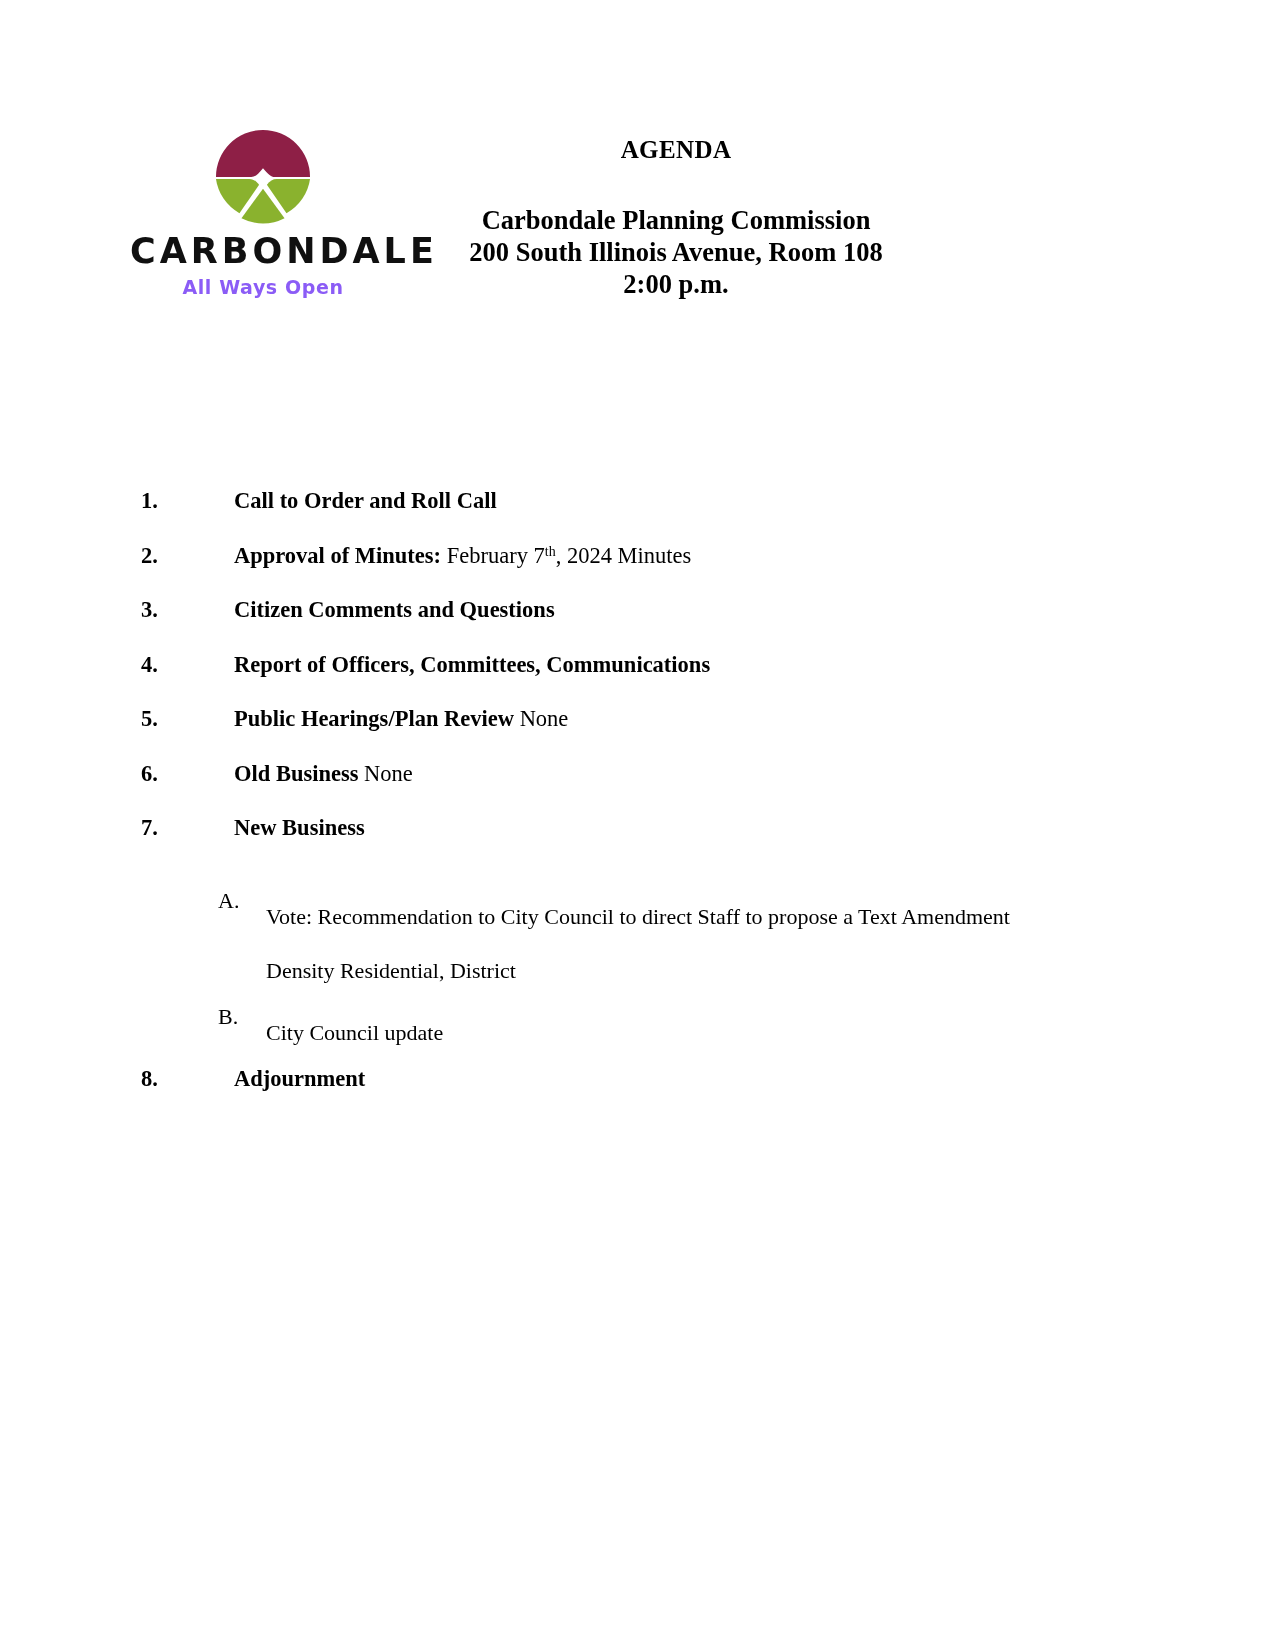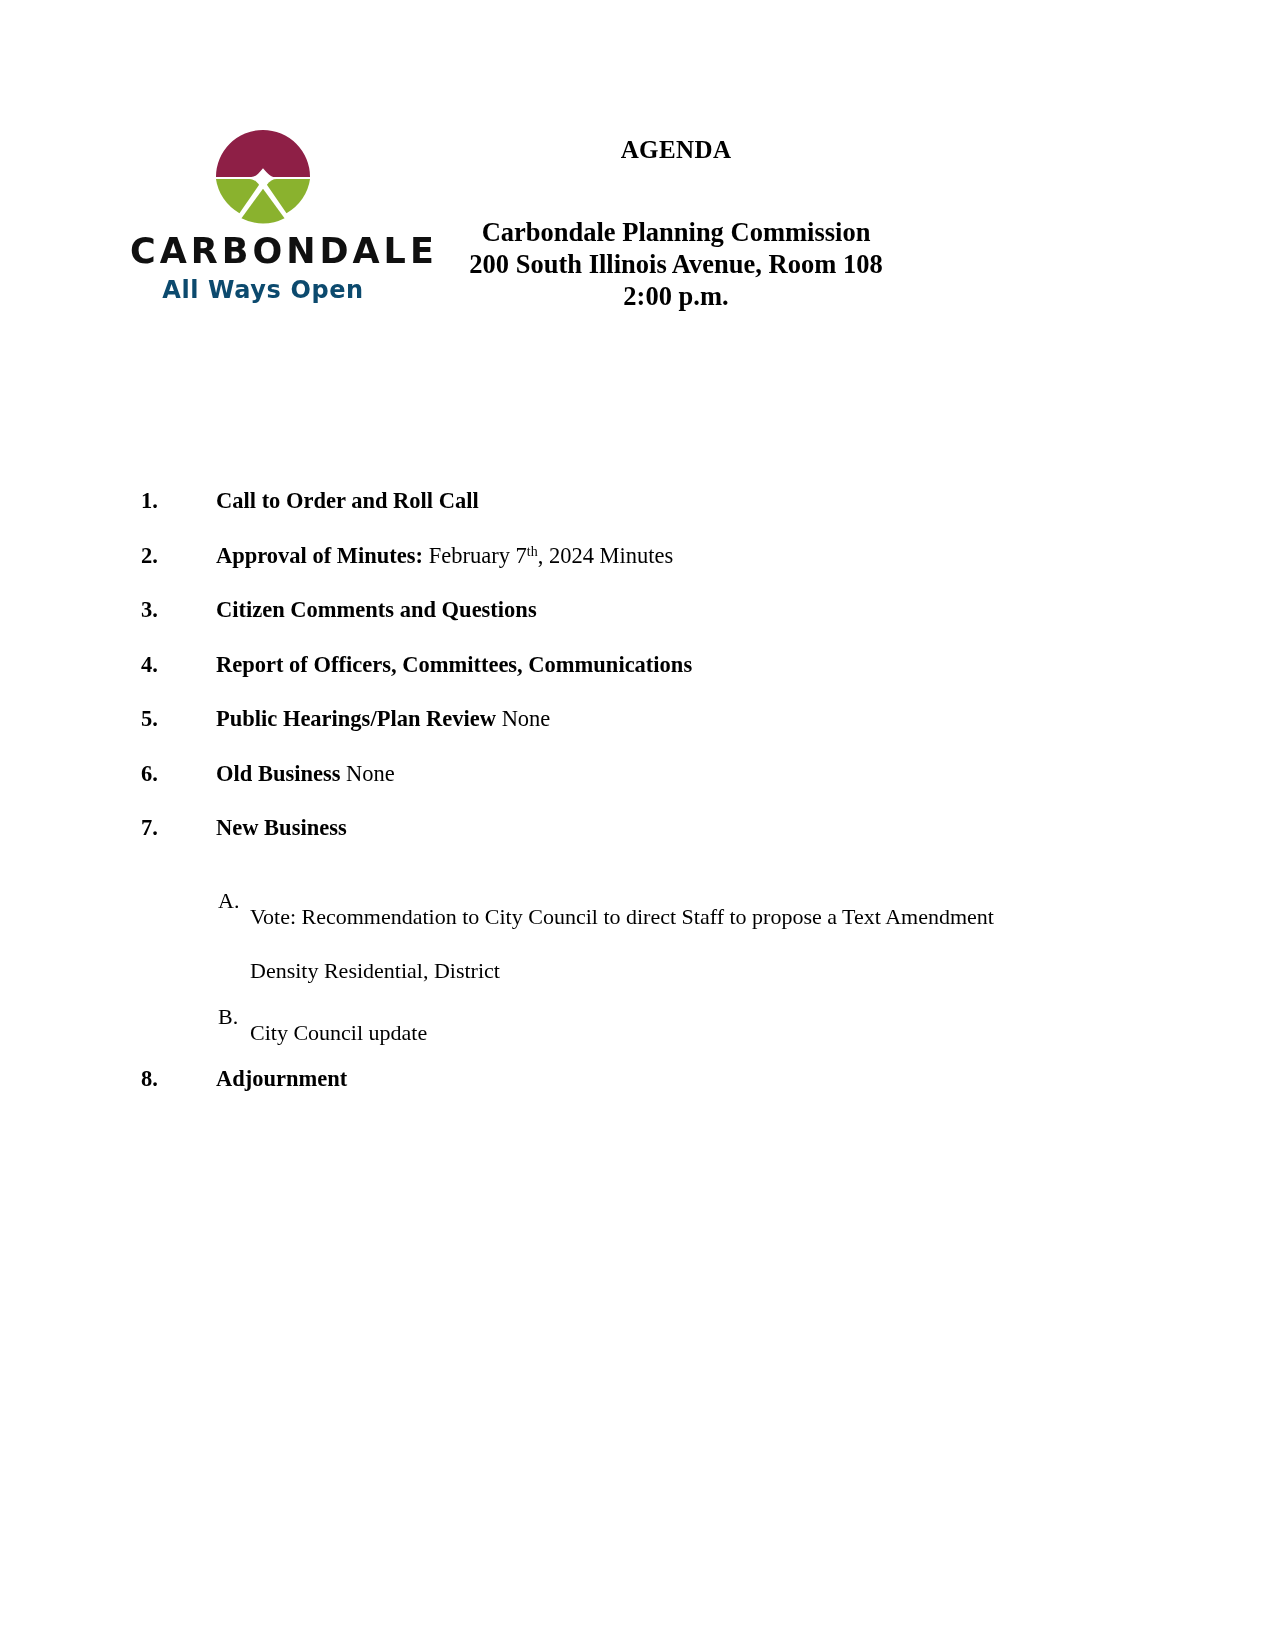--- a/index.html
+++ b/index.html
@@ -55,44 +55,44 @@
     font-size: 35px;
     letter-spacing: 4.0px;
     color: #101010;
     line-height: 1;
     white-space: nowrap;
     margin-left: 2px;
   }
   .logo-tagline {
     font-family: "DejaVu Sans", sans-serif;
     font-weight: 600;
-    font-size: 24px;
+    font-size: 19px;
     letter-spacing: 0.6px;
-    color: #0c4a6e;
+    color: #8b5cf6;
     line-height: 1;
     margin-top: 9px;
   }
 
   
   .title-block {
     position: absolute;
     left: 398px;
     top: 18px;
     width: 556px;
     text-align: center;
     font-weight: 700;
   }
   .doc-title {
     font-size: 25px;
     line-height: 1.1;
     letter-spacing: 0.4px;
     text-align: center;
   }
   .title-lines {
-    margin-top: 52px;
+    margin-top: 40px;
     font-size: 26.5px;
     line-height: 1.22;
   }
   .title-lines .tl { white-space: nowrap; }
   sup {
     font-size: 0.62em;
     vertical-align: 0.50em;
     line-height: 0;
   }
 
@@ -113,21 +113,21 @@
   .item .num {
     position: absolute;
     left: 141px;
     top: 0;
     width: 46px;
     font-weight: 700;
     font-size: 22.5px;
   }
   .item .body {
     position: relative;
-    left: 70px;
+    left: 88px;
     font-size: 22.5px;
     white-space: nowrap;
   }
   .item .lbl { font-weight: 700; }
   .item .sfx { font-weight: 400; }
 
   
   .subitems {
     position: relative;
     margin-top: 18px;
@@ -141,21 +141,21 @@
   }
   .sub .slet {
     position: absolute;
     left: 218px;
     top: 0;
     width: 36px;
     font-weight: 400;
   }
   .sub .stext {
     display: block;
-    margin-left: 32px;
+    margin-left: 48px;
     width: 828px;
     line-height: 54px;
   }
   .sub .stext .ln { display: block; white-space: nowrap; }
 </style>
 </head>
 <body>
 
 <div class="page">
 

